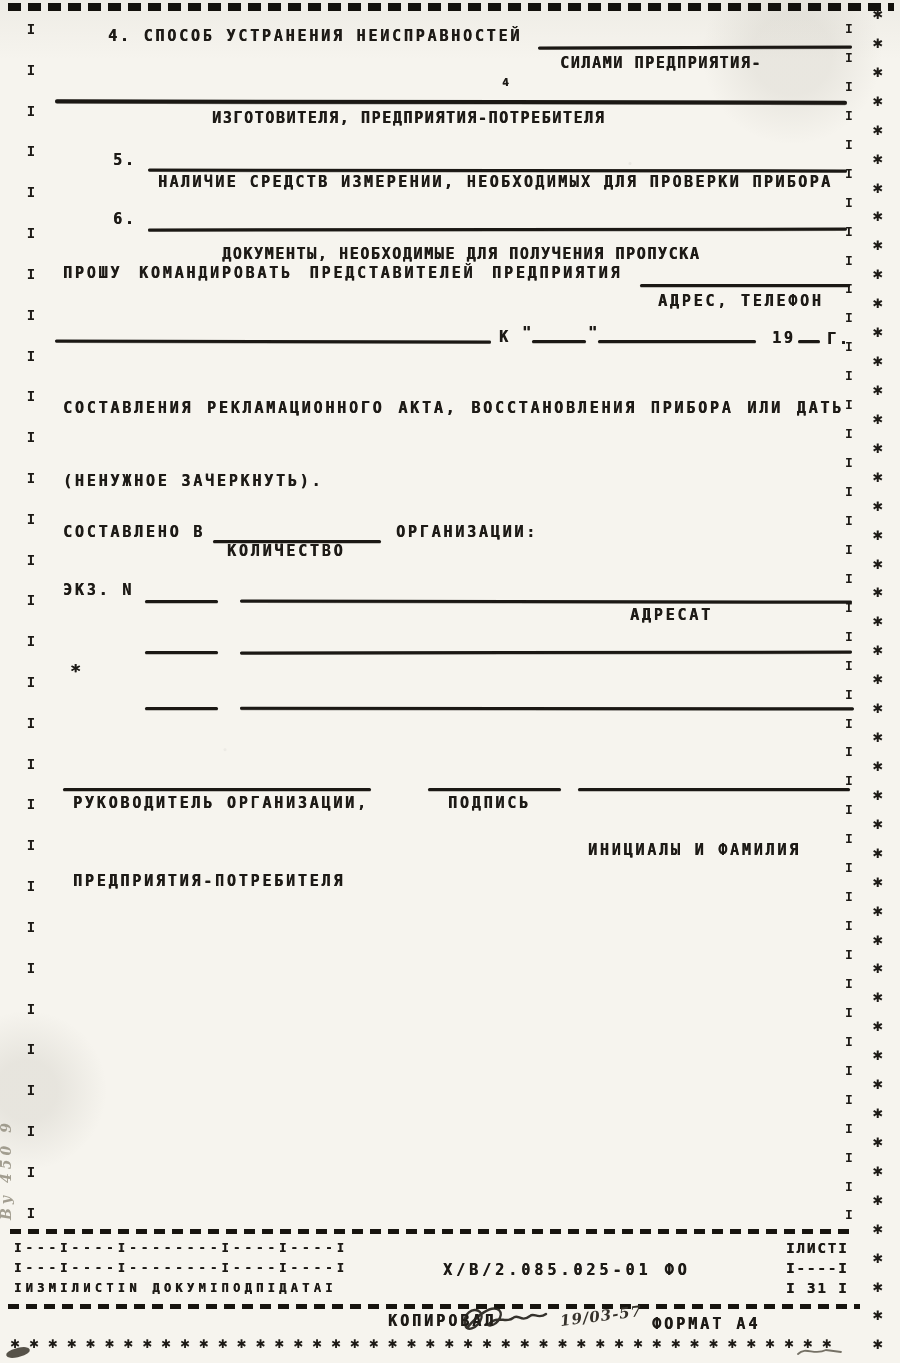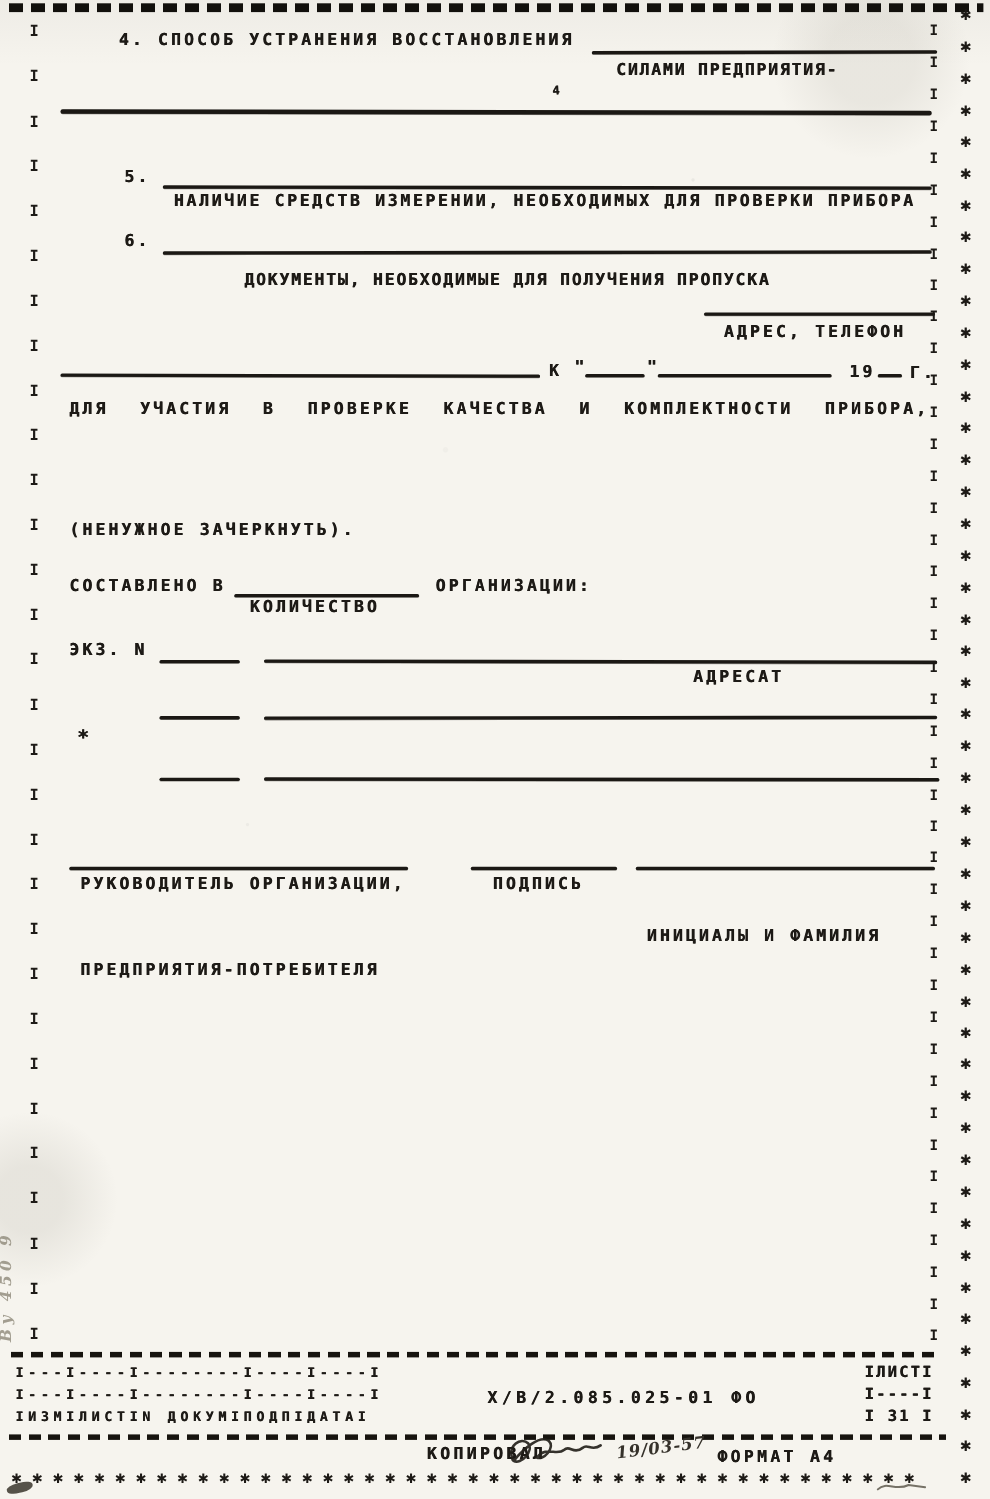--- a/index.html
+++ b/index.html
@@ -161,48 +161,50 @@
       <span>✱</span>
       <span>✱</span>
       <span>✱</span>
       <span>✱</span>
       <span>✱</span>
       <span>✱</span>
       <span>✱</span>
       <span>✱</span>
     </div>
 
-  <span class="t" style="left:108px;top:28px;"><span>4.</span> <span>СПОСОБ УСТРАНЕНИЯ ВОССТАНОВЛЕНИЯ</span></span>
+  <span class="t" style="left:108px;top:28px;"><span>4.</span> <span>СПОСОБ УСТРАНЕНИЯ НЕИСПРАВНОСТЕЙ</span></span>
   <div class="rule" style="left:538px;top:46px;width:314px;transform:rotate(-.15deg);"></div>
   <span class="t tight" style="left:560px;top:55px;">СИЛАМИ ПРЕДПРИЯТИЯ-</span>
   <span class="t" style="left:502px;top:74px;font-size:11px;letter-spacing:0;transform:rotate(-4deg);">4</span>
   <div class="rule thick" style="left:55px;top:100px;width:792px;transform:rotate(.1deg);"></div>
+  <span class="t tight" style="left:212px;top:110px;">ИЗГОТОВИТЕЛЯ, ПРЕДПРИЯТИЯ-ПОТРЕБИТЕЛЯ</span>
 
   <span class="t" style="left:113px;top:152px;">5.</span>
   <div class="rule" style="left:148px;top:169px;width:699px;transform:rotate(.08deg);"></div>
   <span class="t mid" style="left:158px;top:174px;">НАЛИЧИЕ СРЕДСТВ ИЗМЕРЕНИИ, НЕОБХОДИМЫХ ДЛЯ ПРОВЕРКИ ПРИБОРА</span>
 
   <span class="t" style="left:113px;top:211px;">6.</span>
   <div class="rule" style="left:148px;top:228px;width:699px;transform:rotate(-.08deg);"></div>
   <span class="t tight" style="left:222px;top:246px;">ДОКУМЕНТЫ, НЕОБХОДИМЫЕ ДЛЯ ПОЛУЧЕНИЯ ПРОПУСКА</span>
 
+  <span class="t" style="left:63px;top:265px;word-spacing:5px;">ПРОШУ КОМАНДИРОВАТЬ ПРЕДСТАВИТЕЛЕЙ ПРЕДПРИЯТИЯ</span>
   <div class="rule" style="left:640px;top:284px;width:210px;"></div>
   <span class="t" style="left:658px;top:293px;">АДРЕС, ТЕЛЕФОН</span>
 
   <div class="rule" style="left:55px;top:340px;width:436px;transform:rotate(.12deg);"></div>
   <span class="t" style="left:499px;top:329px;">К</span>
   <span class="t" style="left:522px;top:325px;">"</span>
   <div class="rule" style="left:532px;top:340px;width:54px;"></div>
   <span class="t" style="left:588px;top:325px;">"</span>
   <div class="rule" style="left:598px;top:340px;width:158px;"></div>
   <span class="t" style="left:772px;top:330px;">19</span>
   <div class="rule" style="left:798px;top:340px;width:22px;"></div>
   <span class="t" style="left:827px;top:331px;">Г.</span>
 
-  <span class="t" style="left:63px;top:363px;word-spacing:17px;">ДЛЯ УЧАСТИЯ В ПРОВЕРКЕ КАЧЕСТВА И КОМПЛЕКТНОСТИ ПРИБОРА,</span>
+  <span class="t" style="left:63px;top:400px;word-spacing:2px;">СОСТАВЛЕНИЯ РЕКЛАМАЦИОННОГО АКТА, ВОССТАНОВЛЕНИЯ ПРИБОРА ИЛИ ДАТЬ</span>
   <span class="t" style="left:63px;top:473px;">(НЕНУЖНОЕ ЗАЧЕРКНУТЬ).</span>
 
   <span class="t" style="left:63px;top:524px;">СОСТАВЛЕНО В</span>
   <div class="rule" style="left:213px;top:540px;width:168px;"></div>
   <span class="t" style="left:396px;top:524px;">ОРГАНИЗАЦИИ:</span>
   <span class="t" style="left:227px;top:543px;">КОЛИЧЕСТВО</span>
 
   <span class="t" style="left:63px;top:582px;">ЭКЗ. N</span>
   <div class="rule" style="left:145px;top:600px;width:73px;"></div>
   <div class="rule" style="left:240px;top:600px;width:612px;transform:rotate(.1deg);"></div>

